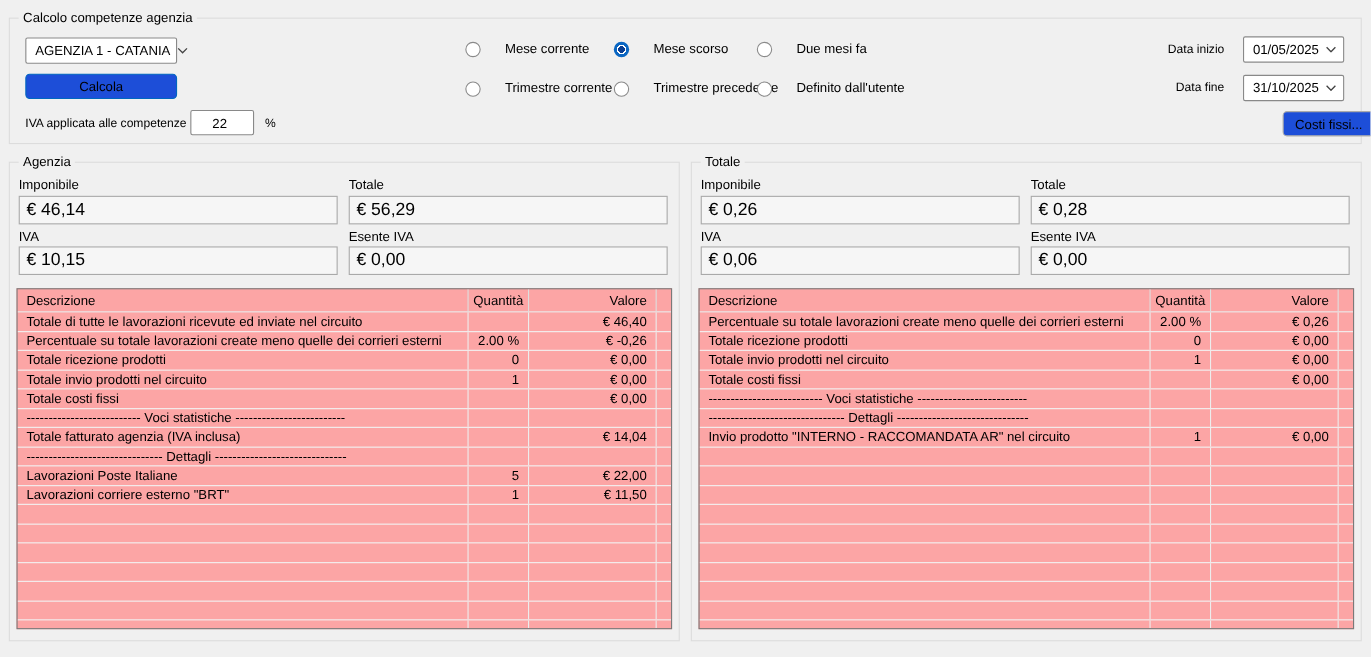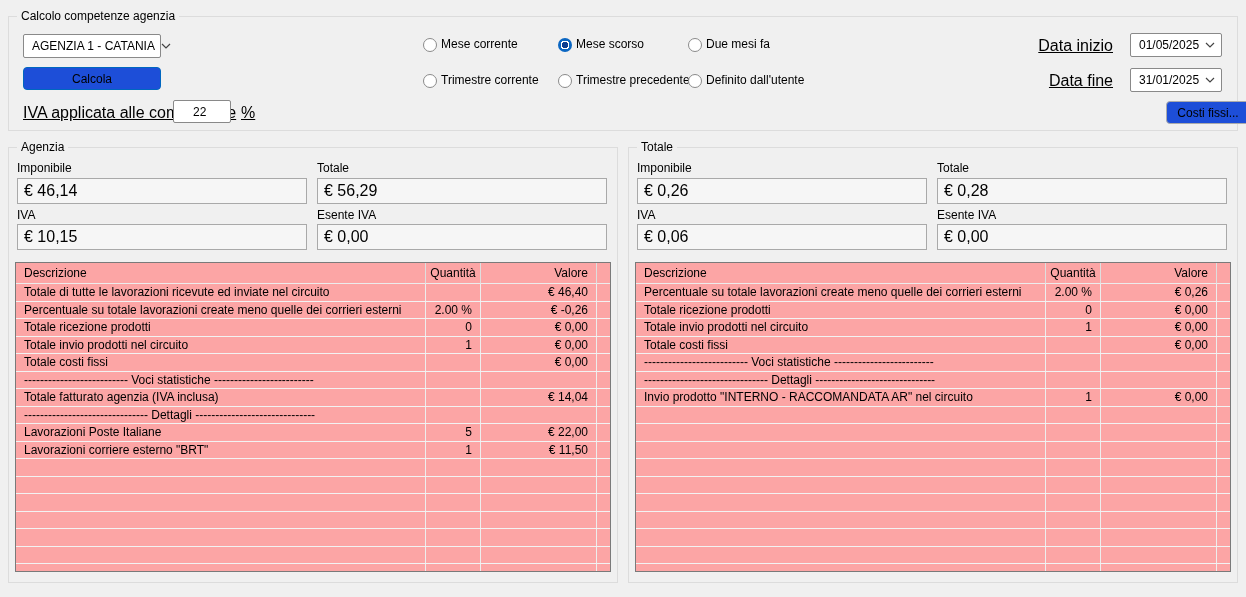--- a/index.html
+++ b/index.html
@@ -33,25 +33,25 @@
     background: #1d4ed8; border: 1px solid #ababab; border-radius: 4px; font-size: 12px; cursor: default;
   }
   .btn.primary { border-color: #0067c0; }
 
   
   .tinput {
     position: absolute; background: #fff; border: 1px solid #898989; border-radius: 2px;
     font-family: "Liberation Sans", sans-serif; font-size: 12px; padding: 2px 5px; outline: none;
   }
 
-  .lbl { position: absolute; font-size: 16px; line-height: 15px; white-space: nowrap; text-decoration: underline; }
+  .lbl { position: absolute; font-size: 11px; line-height: 15px; white-space: nowrap; }
   .lbl.r { text-align: right; }
 
   
-  .radio-item { position: absolute; display: flex; align-items: center; gap: 4px; height: 15px; }
+  .radio-item { position: absolute; display: flex; align-items: center; gap: 22px; height: 15px; }
   .radio { width: 14px; height: 14px; border-radius: 50%; border: 1px solid #8a8a8a; background: #fff; flex: 0 0 auto; }
   .radio.sel {
     border: none;
     background: radial-gradient(circle, #0b3e91 0 3px, #ffffff 3px 4.5px, #0a66c2 4.5px 7.5px);
   }
   .radio-item .rlabel { line-height: 15px; }
 
   
   .flabel { position: absolute; font-size: 12px; line-height: 14px; white-space: nowrap; }
   .valuebox {
@@ -137,21 +137,21 @@
       <span>01/05/2025</span>
       <span class="chev">
         <svg width="10" height="6" viewBox="0 0 10 6">
             <path d="M1 1 L5 5 L9 1" fill="none" stroke="#444" stroke-width="1.2"></path>
           </svg>
       </span>
     </div>
 
     <span class="lbl r" style="left:1004px; top:56px; width:100px;">Data fine</span>
     <div class="combo" style="left:1121px; top:51px; width:92px; height:24px;">
-      <span>31/01/2025</span>
+      <span>31/10/2025</span>
       <span class="chev">
         <svg width="10" height="6" viewBox="0 0 10 6">
             <path d="M1 1 L5 5 L9 1" fill="none" stroke="#444" stroke-width="1.2"></path>
           </svg>
       </span>
     </div>
 
     <div class="btn" style="left:1129px; top:84px; width:84px; height:23px;margin-left:28px;">
       <span>Costi fissi...</span>
     </div>

